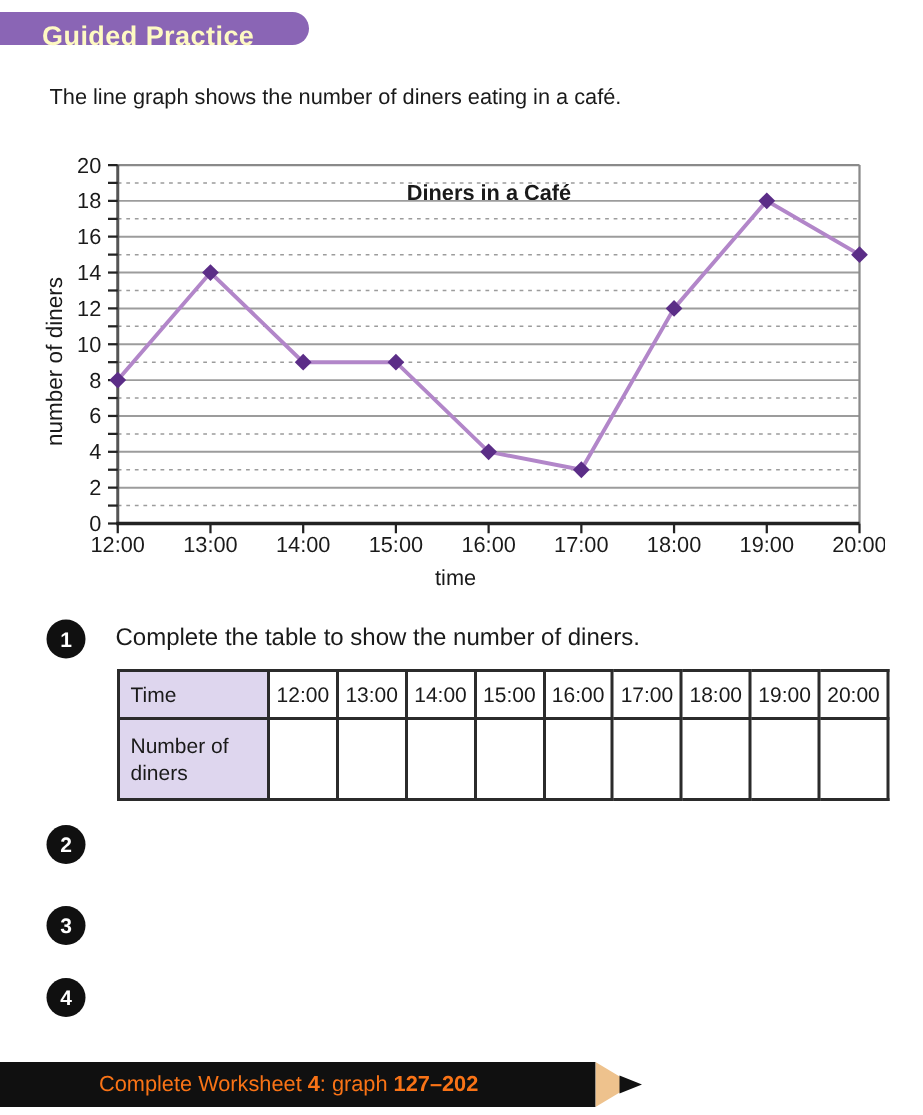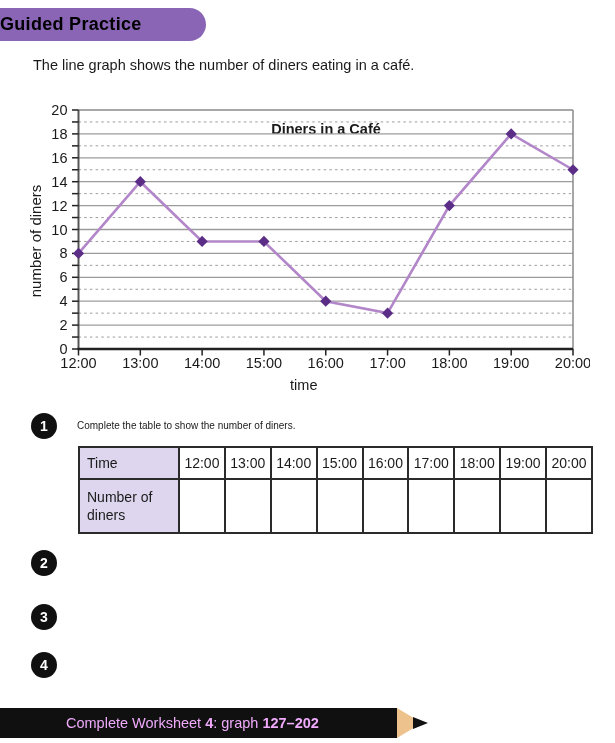--- a/index.html
+++ b/index.html
@@ -1,49 +1,49 @@
 <!DOCTYPE html>
 <html><head>
 <meta charset="utf-8">
 <style>
   html,body{margin:0;padding:0;background:#fff;}
   .page{position:relative;width:615px;height:743px;background:#ffffff;overflow:hidden;
         font-family:"Liberation Sans",sans-serif;color:#1a1a1a;}
 
-  .badge{position:absolute;left:0;top:8px;width:206px;height:33px;background:#8a65b5;
-         border-radius:0 17px 17px 0;color:#000000;font-weight:bold;font-size:18px;
-         line-height:33px;box-sizing:border-box;letter-spacing:.3px;}
+  .badge{position:absolute;left:0;top:8px;width:206px;height:22px;background:#8a65b5;
+         border-radius:0 17px 17px 0;color:#fef9c3;font-weight:bold;font-size:18px;
+         line-height:33px;padding-left:28px;box-sizing:border-box;letter-spacing:.3px;}
 
   .intro{position:absolute;left:33px;top:57px;font-size:14.5px;}
 
   .chart-title{position:absolute;left:78px;top:89px;width:496px;text-align:center;
                font-weight:bold;font-size:14.5px;margin-top:32px;}
   #chart-svg{position:absolute;left:30px;top:105px;}
   #chart-svg text{font-family:"Liberation Sans",sans-serif;}
 
   .qrow{position:absolute;left:31px;display:flex;align-items:center;}
   .qnum{width:26px;height:26px;border-radius:50%;background:#101010;color:#fff;
         font-weight:bold;font-size:14px;display:flex;align-items:center;
         justify-content:center;flex:0 0 26px;}
-  .qtext{margin-left:20px;font-size:10px;line-height:22px;white-space:pre;}
+  .qtext{margin-left:20px;font-size:16px;line-height:22px;white-space:pre;}
   .qtext span{white-space:pre;}
   .blank{display:inline-block;width:42px;height:20px;background:#82cee6;
          vertical-align:-4px;margin:0 6px;}
 
   table.diners{position:absolute;left:78px;top:446px;width:515px;table-layout:fixed;
                border-collapse:collapse;font-size:14px;}
   table.diners td{border:2px solid #2b2b2b;padding:0;}
   .hcell{background:#ded6ee;width:84px;padding:2px 7px !important;text-align:left;
          line-height:18px;}
   .tcell{text-align:center;}
   .trow1 td{height:26px;}
   .trow2 td{height:48px;}
 
   .footer{position:absolute;left:0;top:708px;width:397px;height:30px;background:#101010;
-          color:#f0abfc;font-size:14.5px;display:flex;align-items:center;padding-left:66px;
+          color:#f97316;font-size:14.5px;display:flex;align-items:center;padding-left:66px;
           box-sizing:border-box;}
   .footer span,.footer b{white-space:pre;}
   .pencil{position:absolute;left:397px;top:708px;}
 </style>
 </head>
 <body>
 
 <div class="page">
 
   <div class="badge">Guided Practice</div>

